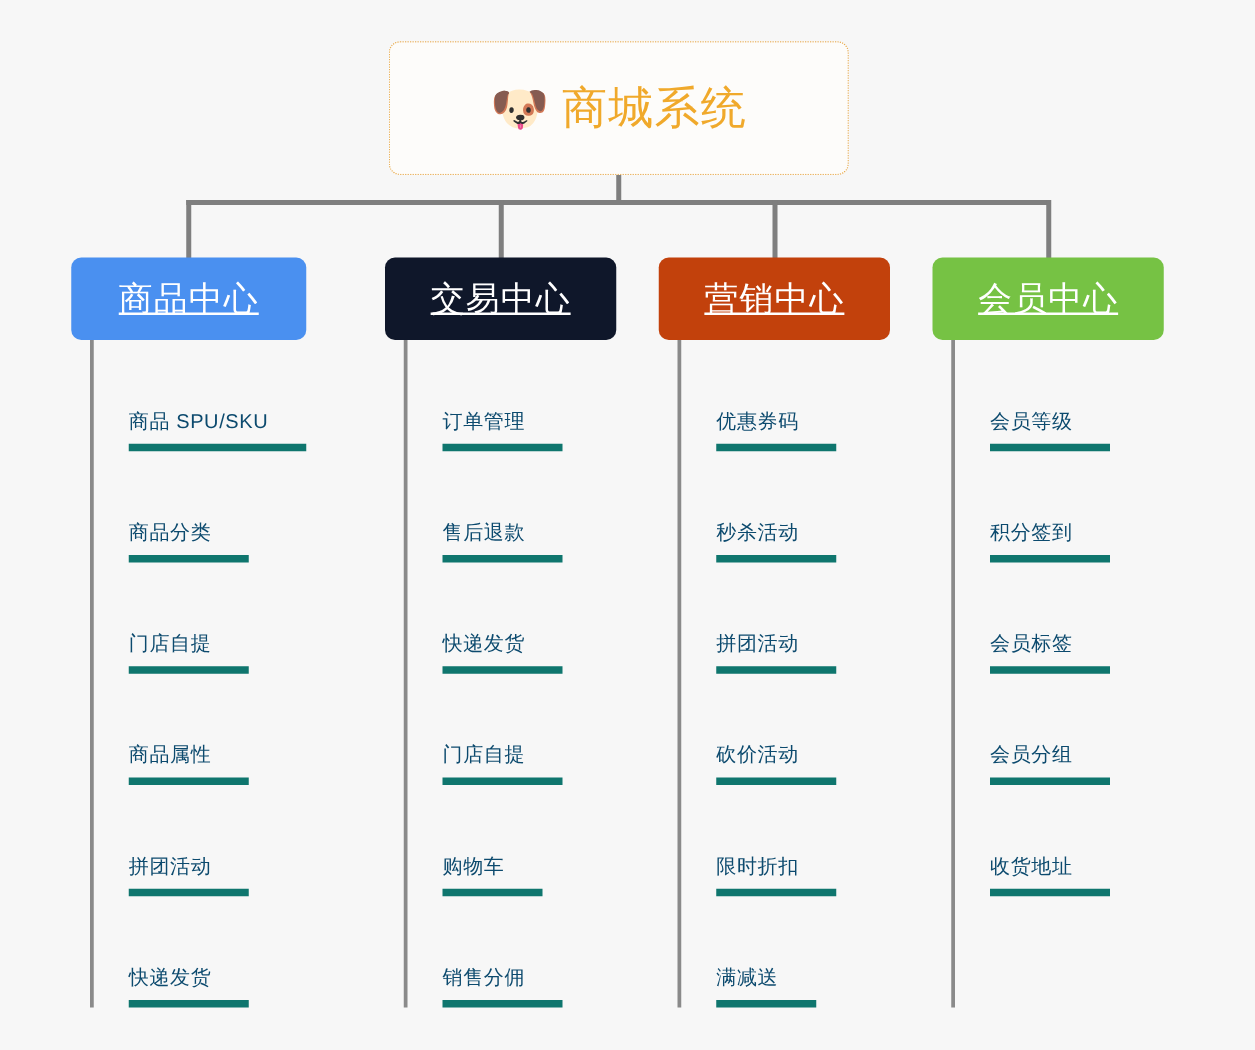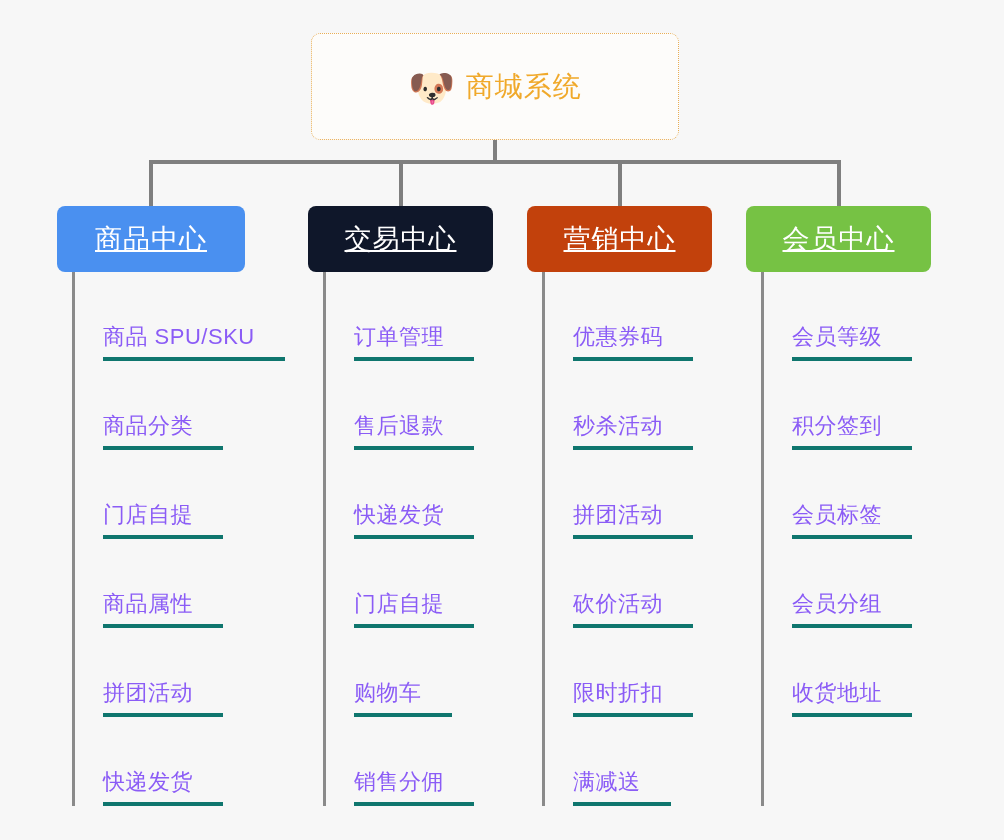--- a/index.html
+++ b/index.html
@@ -36,21 +36,21 @@
     justify-content: center;
     gap: 10px;
   }
   .root-emoji {
     font-size: 38px;
     line-height: 1;
     display: block;
     margin-top: 2px;
   }
   .root-title {
-    font-size: 28px;
+    font-size: 36px;
     color: #f0a92b;
     letter-spacing: 1px;
     white-space: nowrap;
   }
 
   
   .conn {
     position: absolute;
     background: #7f7f7f;
   }
@@ -106,26 +106,26 @@
   }
   .leaf-item {
     position: relative;
     height: 89px;
     box-sizing: border-box;
     display: flex;
     align-items: flex-end;
     padding-left: 46px;
   }
   .leaf-label {
-    font-size: 22px;
-    color: #8b5cf6;
+    font-size: 16px;
+    color: #0c4a6e;
     white-space: nowrap;
     line-height: 1;
     padding-bottom: 9px;
-    border-bottom: 4px solid #0f766e;
+    border-bottom: 6px solid #0f766e;
     padding-right: 30px;
     letter-spacing: 0.5px;
   }
 </style>
 </head>
 <body>
 
 <div id="diagram">
 
   <div class="root-node">

